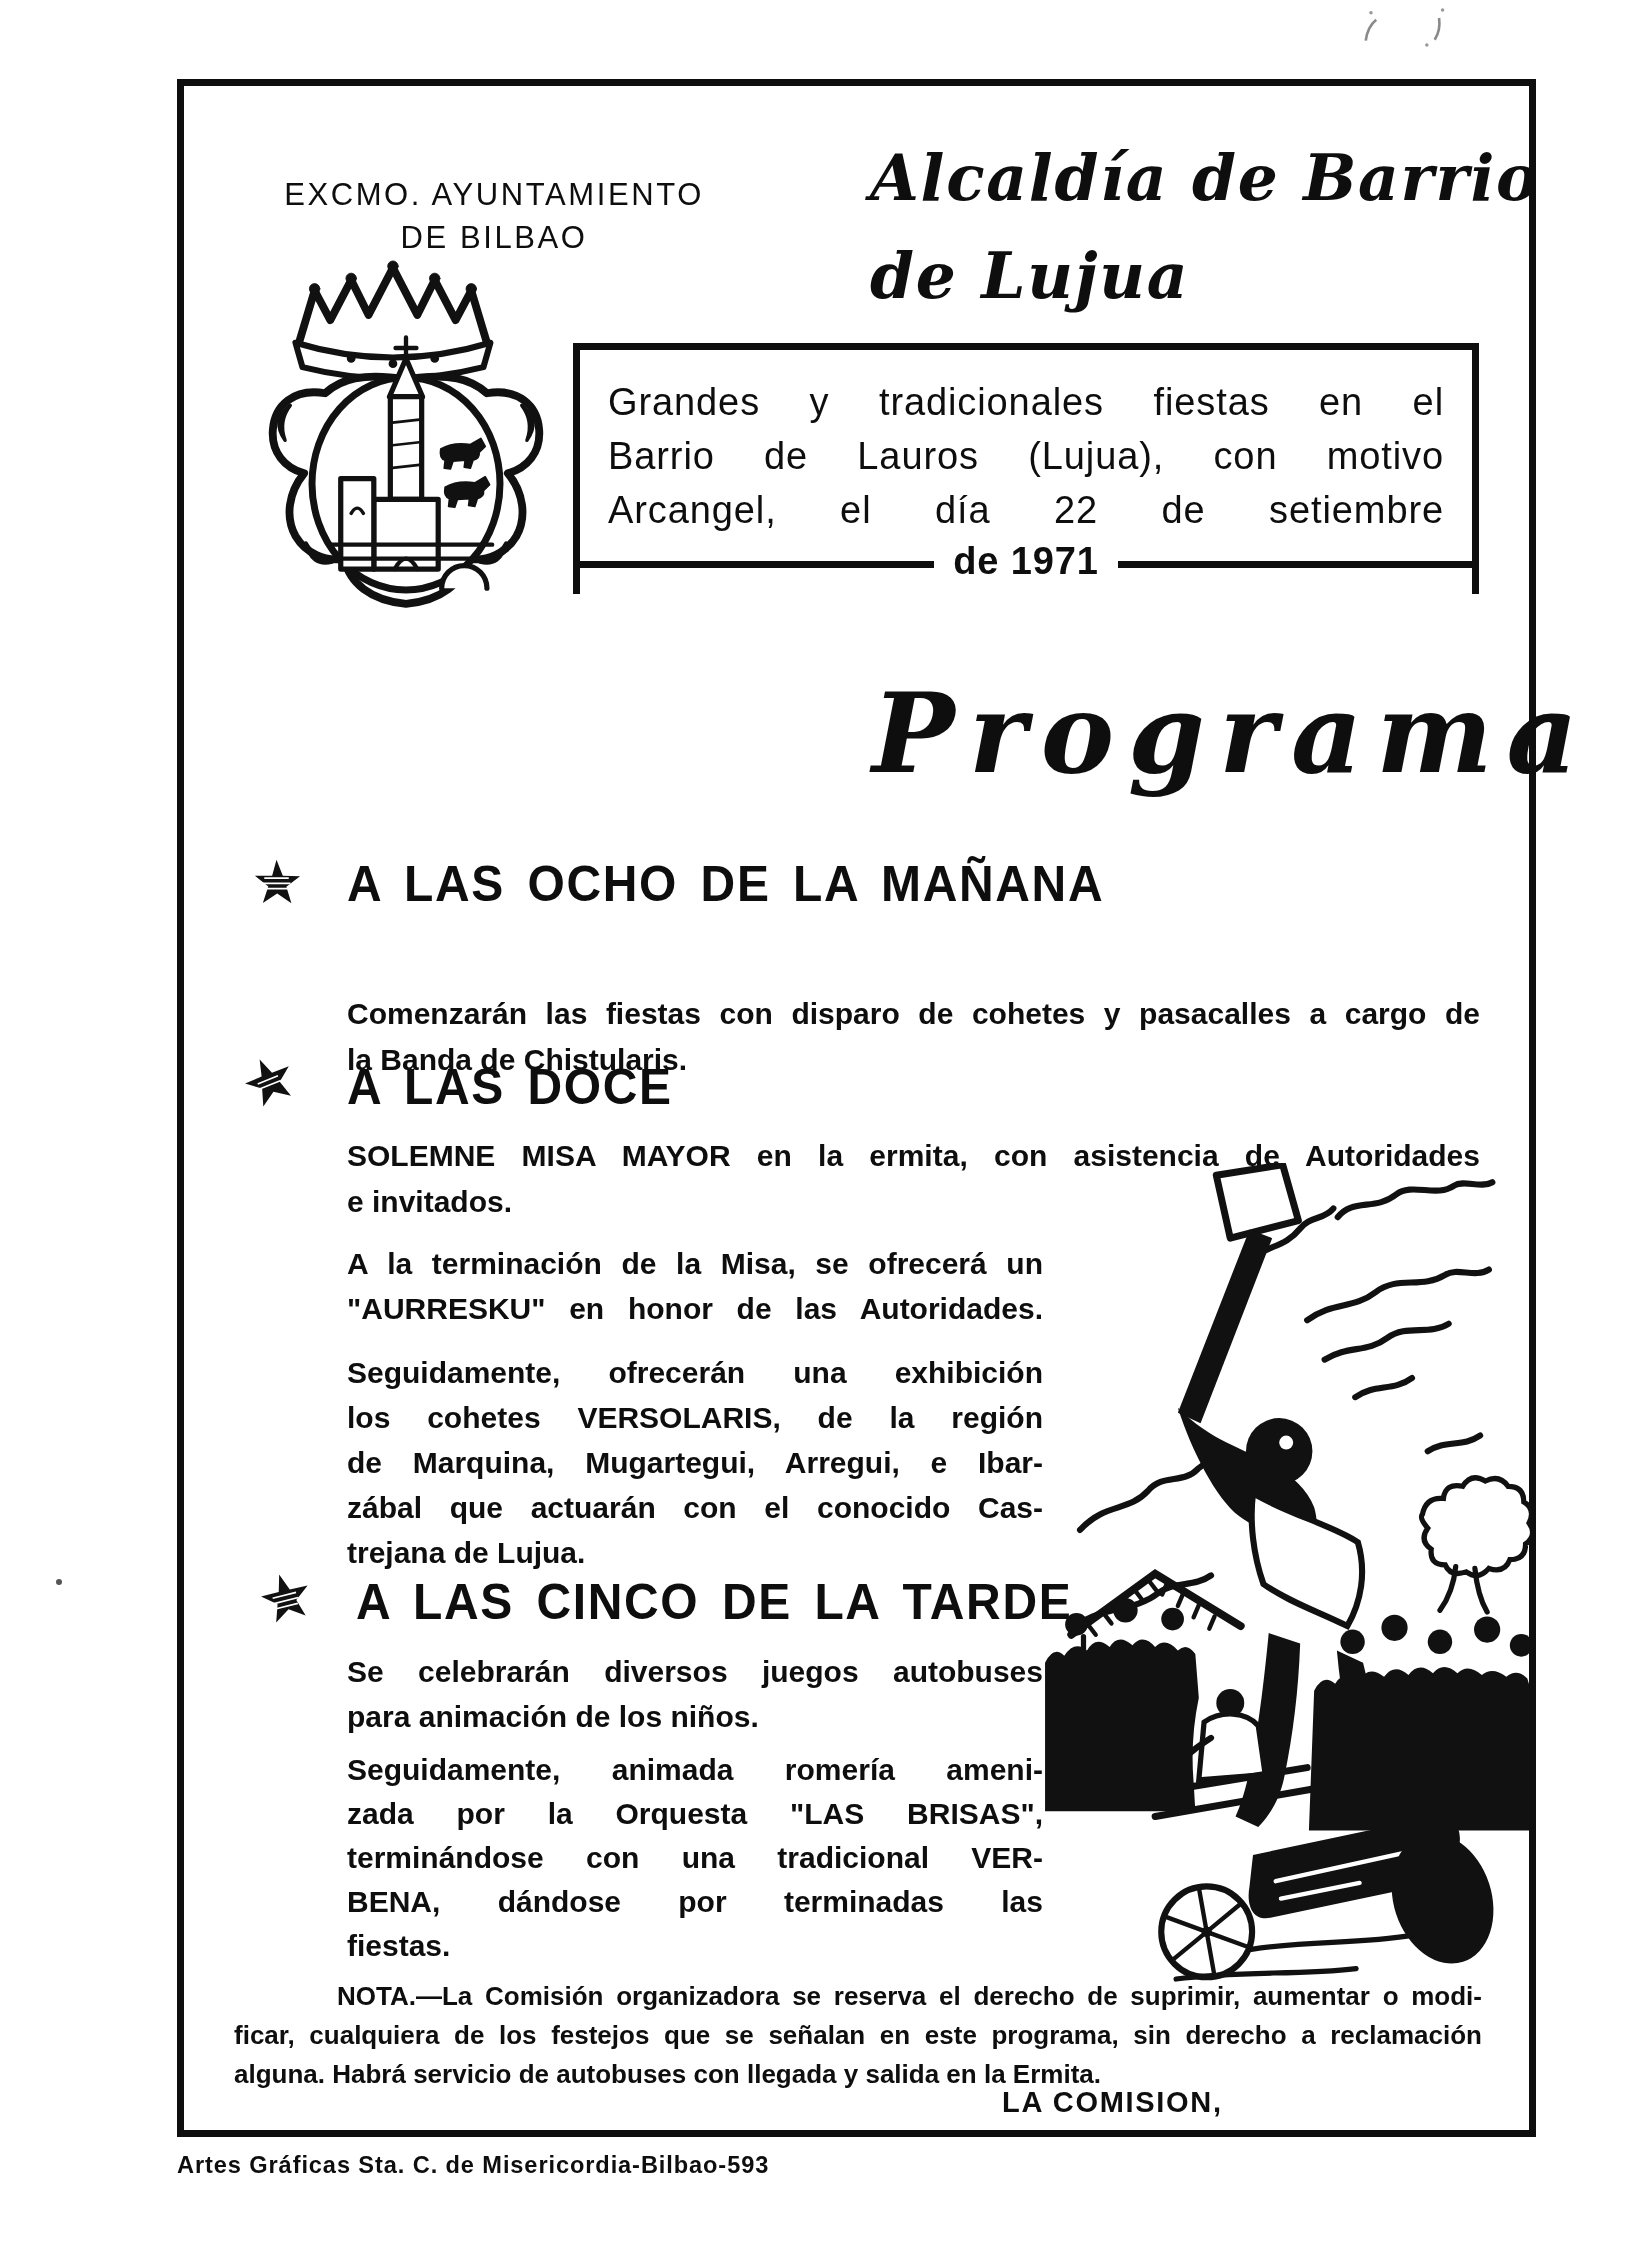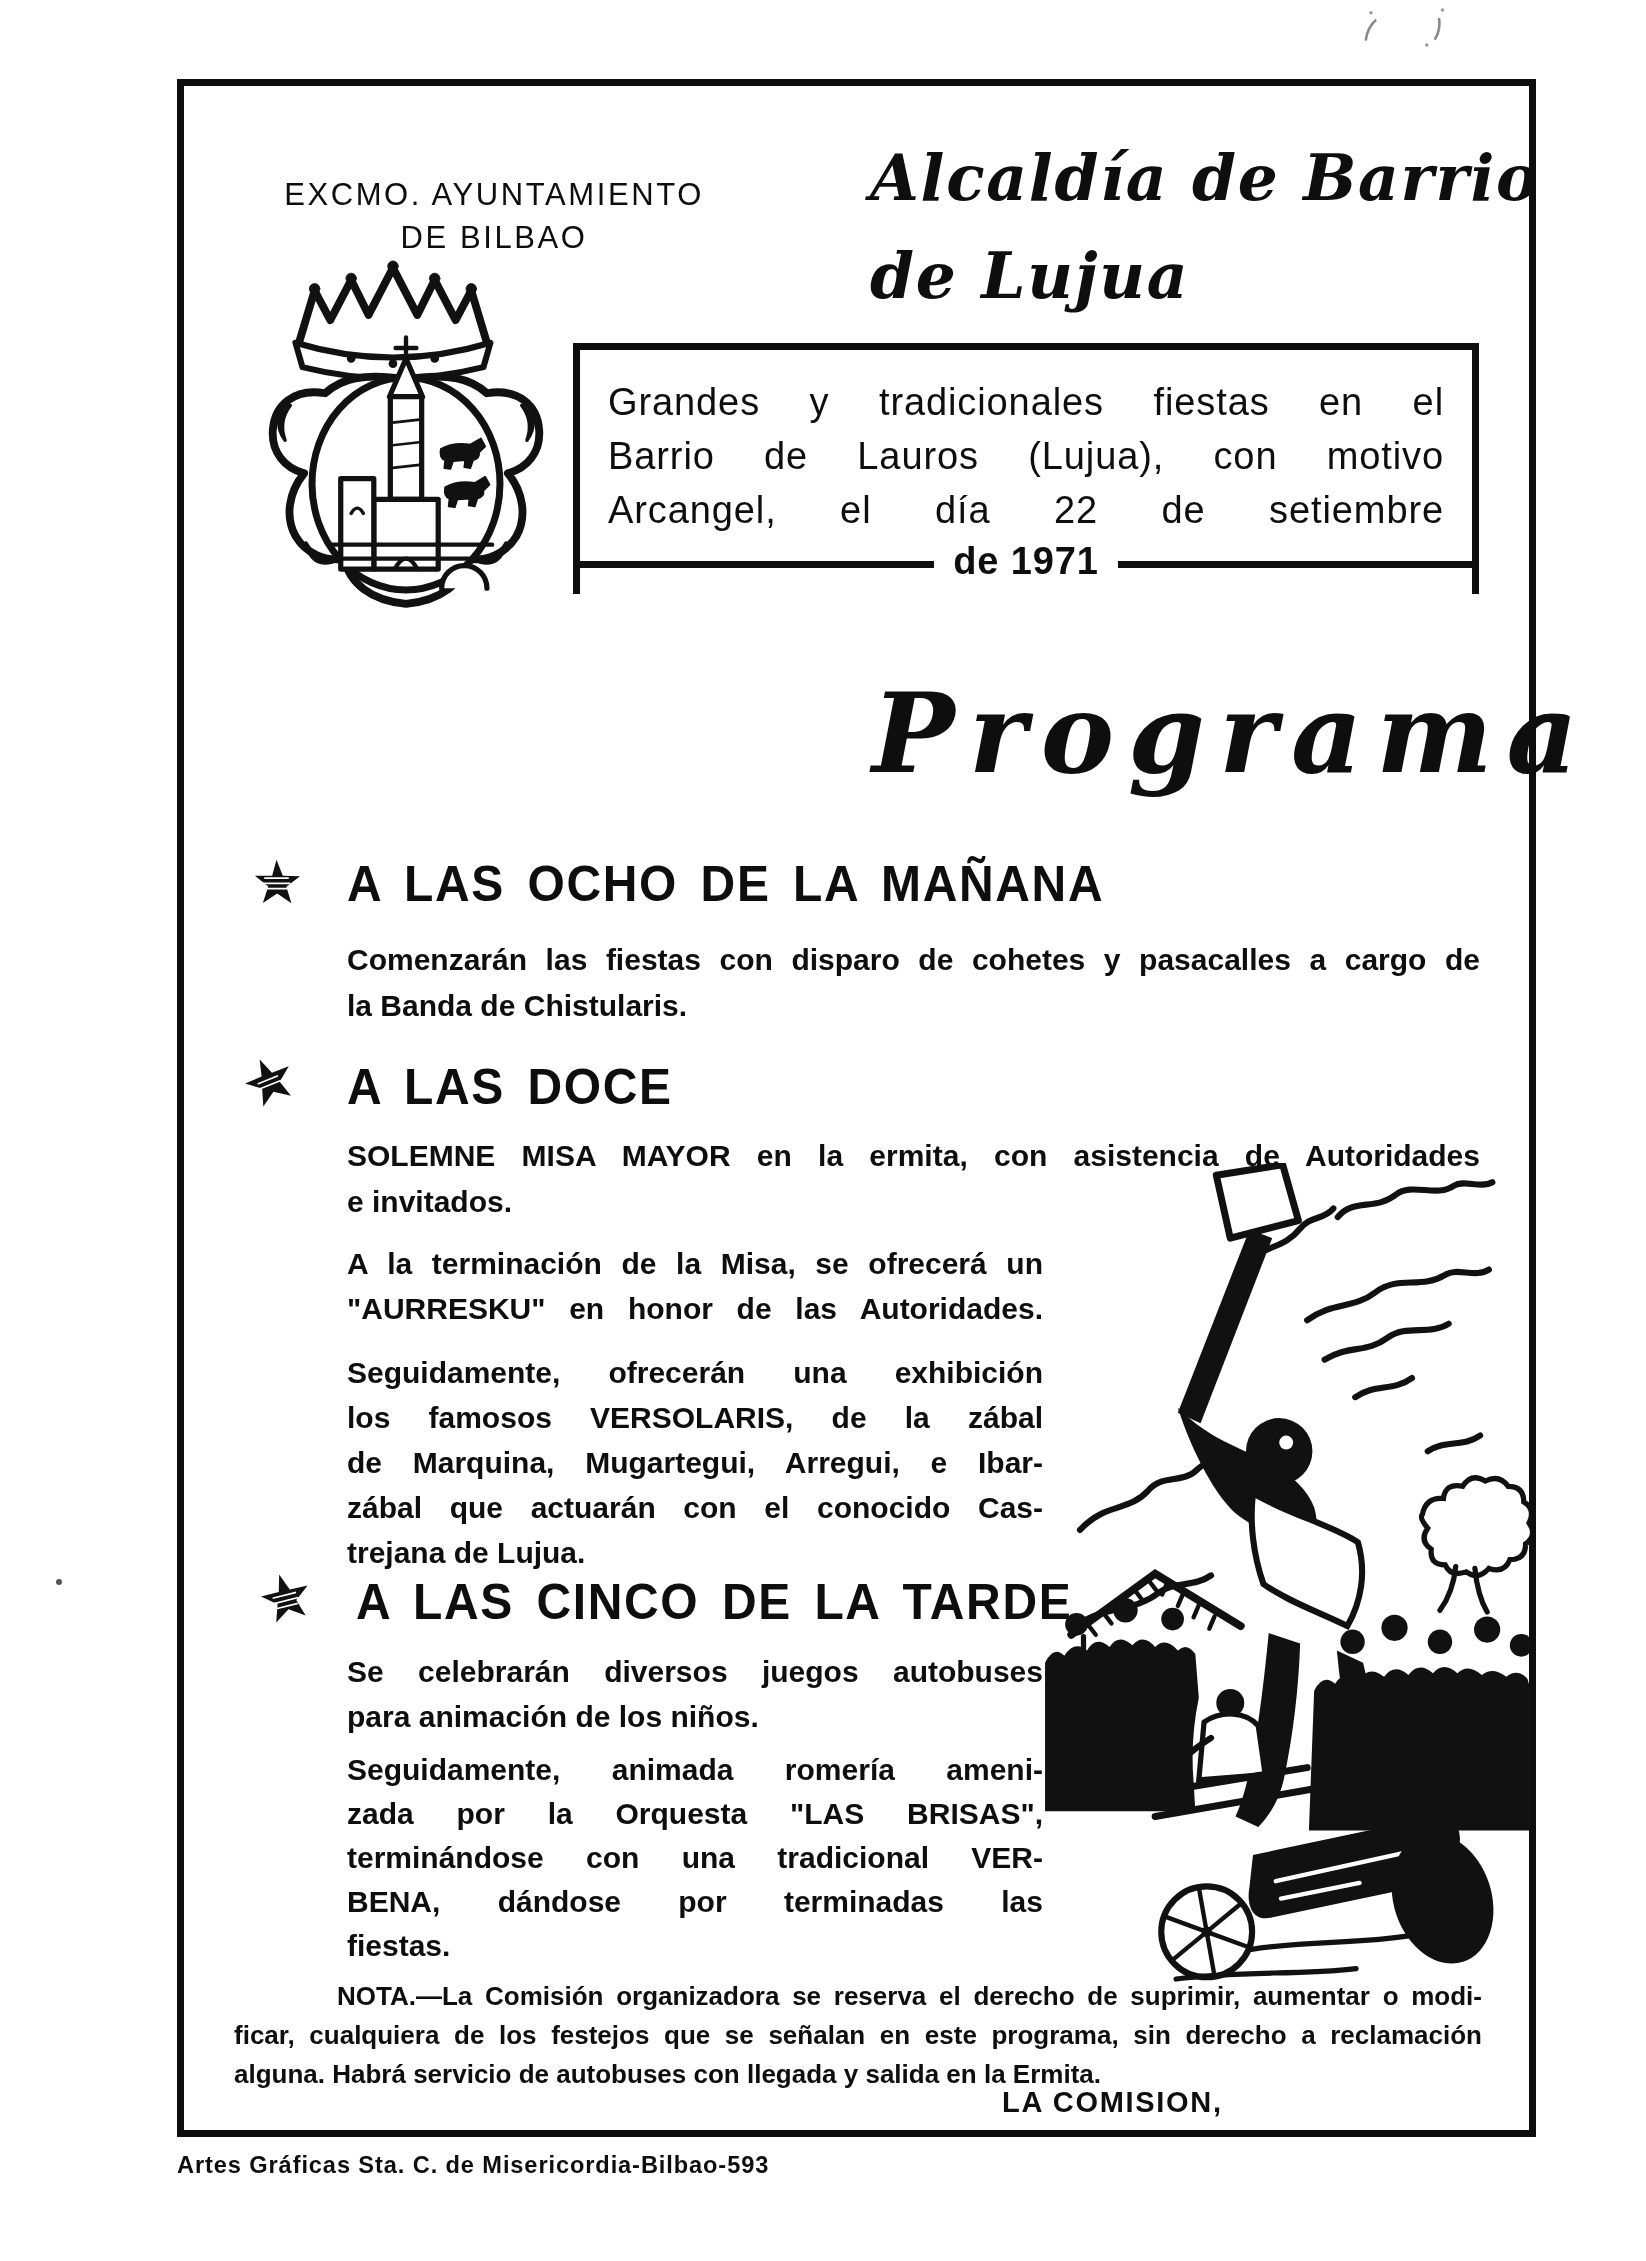--- a/index.html
+++ b/index.html
@@ -178,37 +178,37 @@
 <svg class="abs" style="left:243px;top:1056px;transform:rotate(-22deg)" width="51" height="51" viewBox="0 0 56 56">
   <path d="M28,2 L35.2,20.4 L54.9,20.9 L39.3,32.9 L45,51.8 L28.8,40.6 L12.4,51.4 L18.6,32.6 L3.3,20.3 L23,20.2 Z" fill="#111"></path>
   <path d="M16,26 L40,26 M15,32 L41,32" stroke="#fff" stroke-width="1.8"></path>
 </svg>
 <svg class="abs" style="left:259px;top:1572px;transform:rotate(-14deg)" width="52" height="52" viewBox="0 0 56 56">
   <path d="M28,2 L35.2,20.4 L54.9,20.9 L39.3,32.9 L45,51.8 L28.8,40.6 L12.4,51.4 L18.6,32.6 L3.3,20.3 L23,20.2 Z" fill="#111"></path>
   <path d="M15,25 L41,25 M14,31 L42,31 M16,37 L40,37" stroke="#fff" stroke-width="1.8"></path>
 </svg>
 
 <div class="abs heading" style="left:347px;top:855px">A LAS OCHO DE LA MAÑANA</div>
-<div class="abs par p-wide" style="left:347px;top:937px">
+<div class="abs par p-wide" style="left:347px;top:991px">
   <span class="ln jline">Comenzarán las fiestas con disparo de cohetes y pasacalles a cargo de</span>
   <span class="ln">la Banda de Chistularis.</span>
 </div>
 
 <div class="abs heading" style="left:347px;top:1058px">A LAS DOCE</div>
 <div class="abs par p-wide" style="left:347px;top:1133px">
   <span class="ln jline">SOLEMNE MISA MAYOR en la ermita, con asistencia de Autoridades</span>
   <span class="ln">e invitados.</span>
 </div>
 <div class="abs par p-narrow" style="left:347px;top:1241px;line-height:45px">
   <span class="ln jline">A la terminación de la Misa, se ofrecerá un</span>
   <span class="ln jline">"AURRESKU" en honor de las Autoridades.</span>
 </div>
 <div class="abs par p-narrow" style="left:347px;top:1350px;line-height:45px">
   <span class="ln jline">Seguidamente, ofrecerán una exhibición</span>
-  <span class="ln jline">los famosos VERSOLARIS, de la zábal</span>
+  <span class="ln jline">los cohetes VERSOLARIS, de la región</span>
   <span class="ln jline">de Marquina, Mugartegui, Arregui, e Ibar-</span>
   <span class="ln jline">zábal que actuarán con el conocido Cas-</span>
   <span class="ln">trejana de Lujua.</span>
 </div>
 
 <div class="abs heading" style="left:356px;top:1573px">A LAS CINCO DE LA TARDE</div>
 <div class="abs par p-narrow" style="left:347px;top:1649px;line-height:45px">
   <span class="ln jline">Se celebrarán diversos juegos autobuses</span>
   <span class="ln">para animación de los niños.</span>
 </div>

